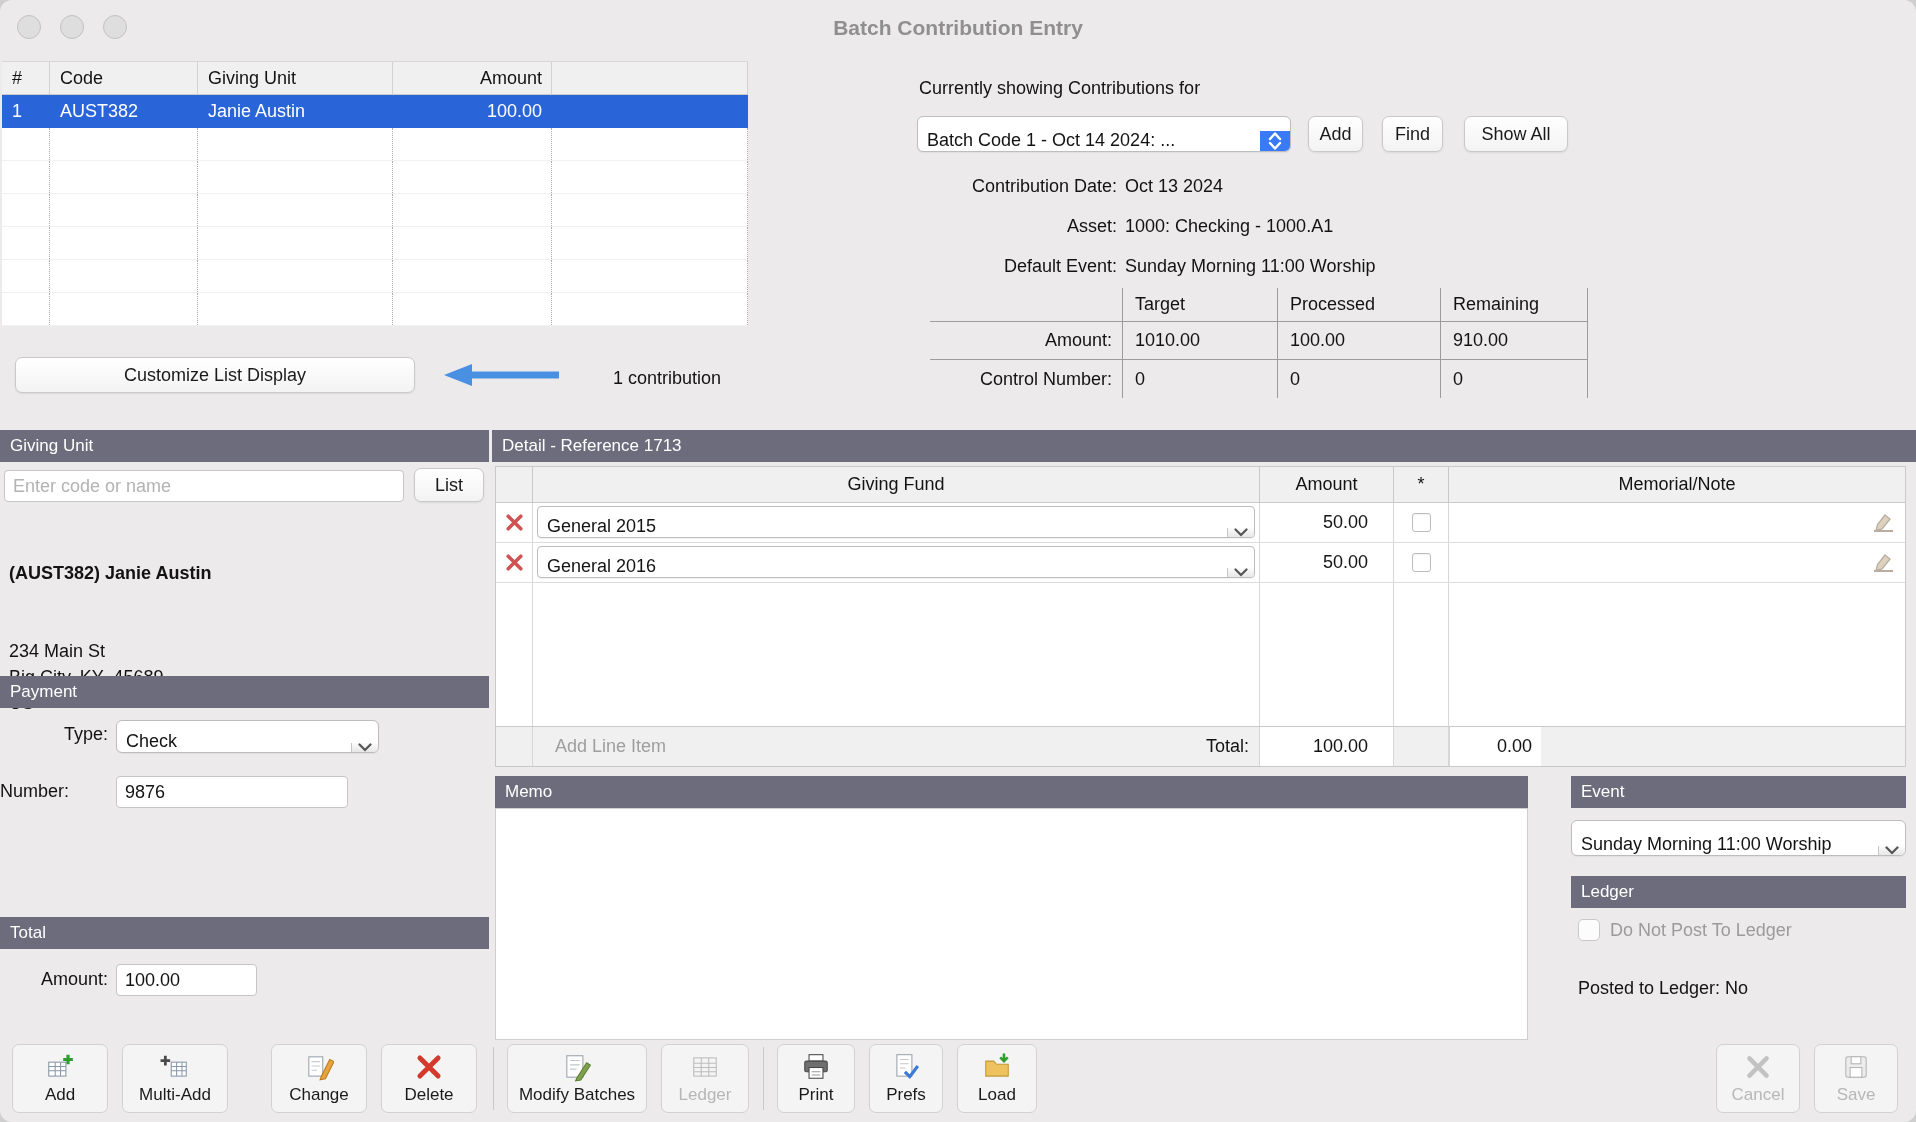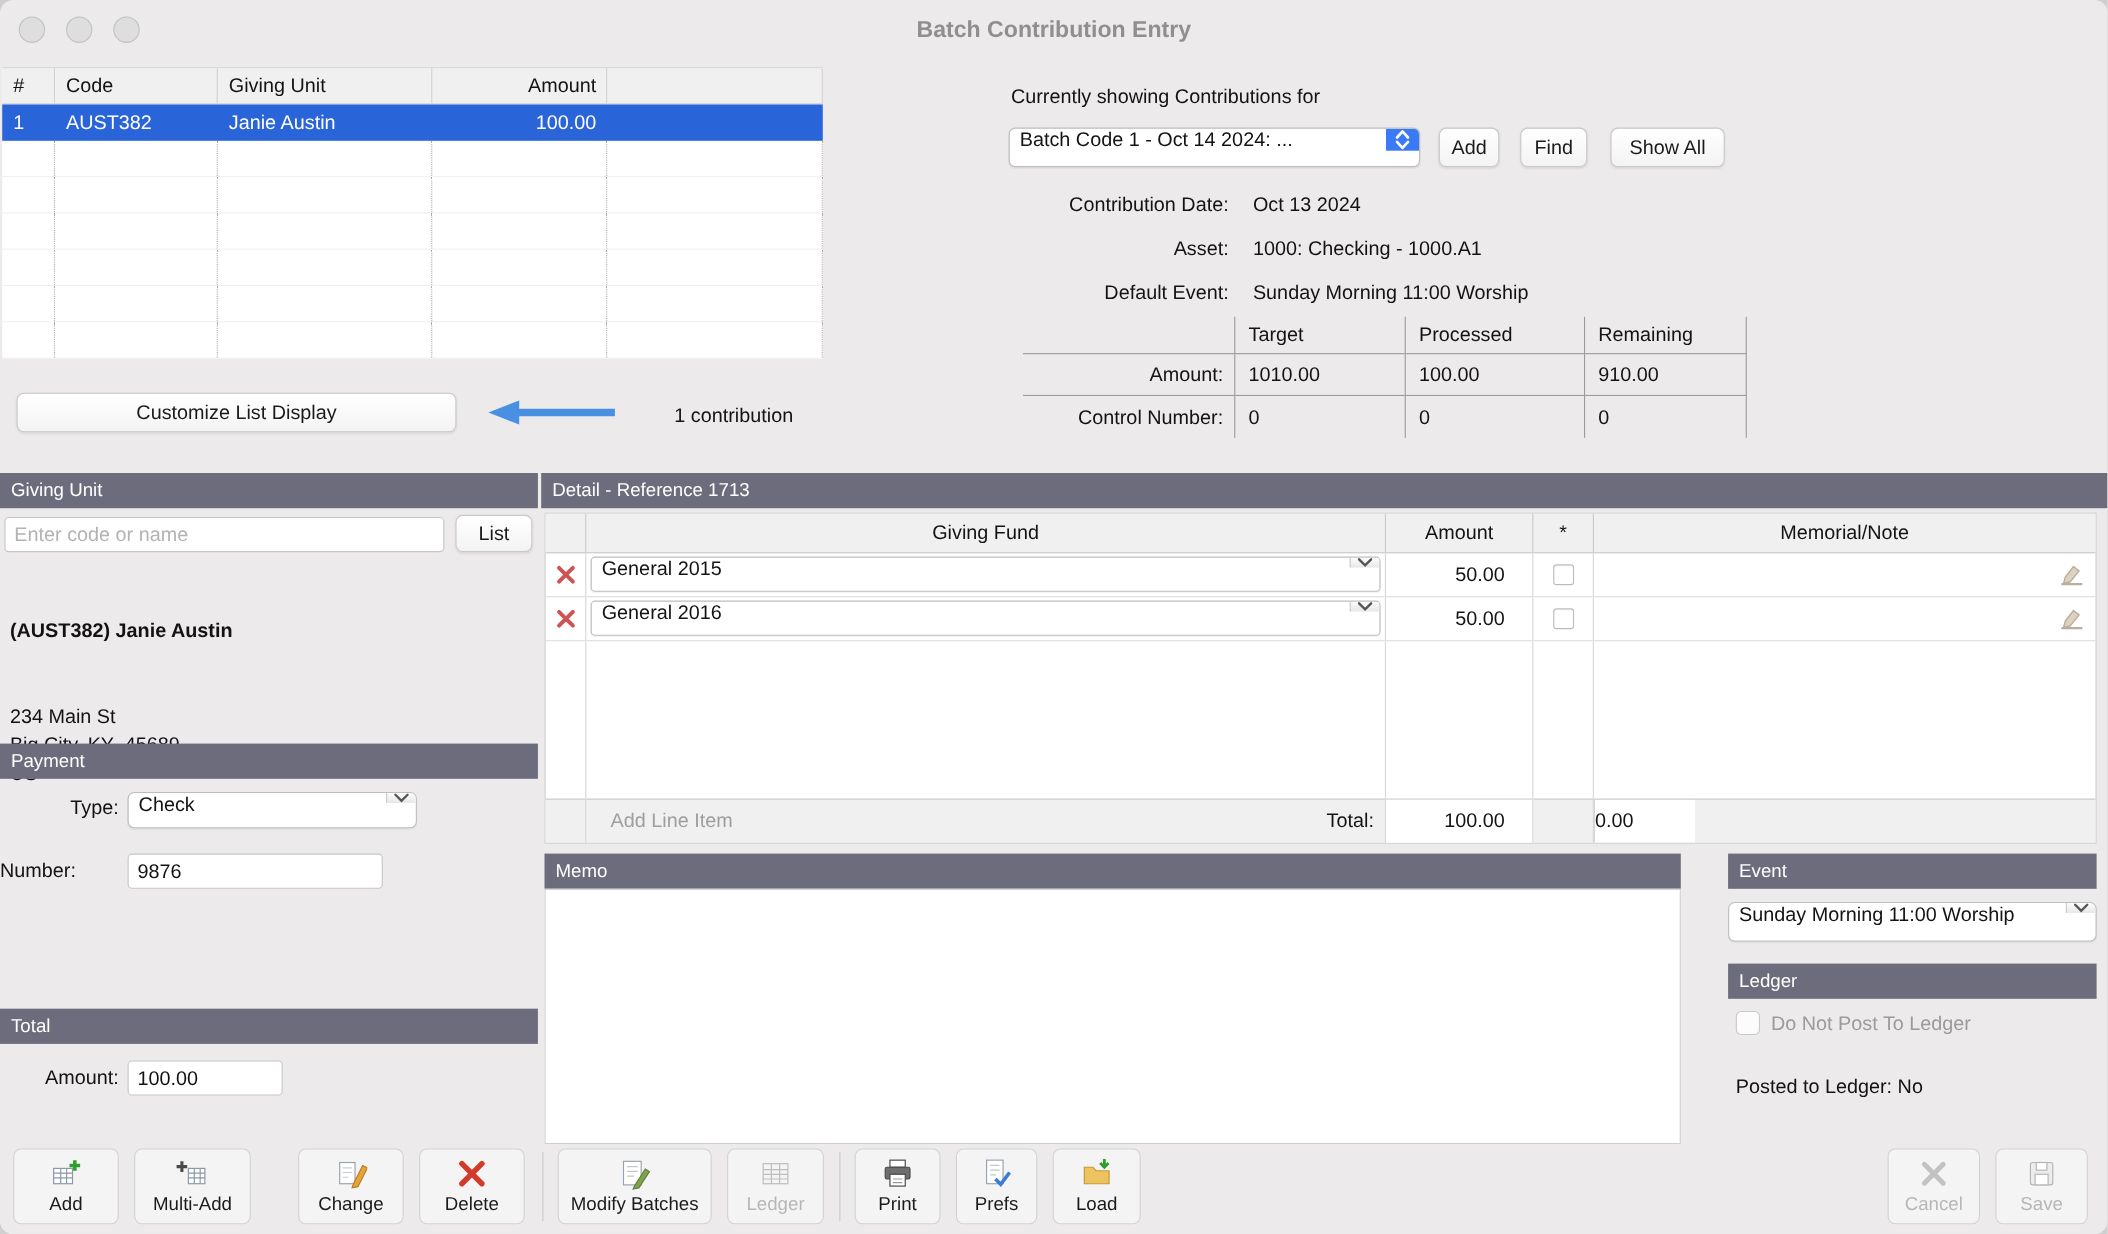--- a/index.html
+++ b/index.html
@@ -19,28 +19,28 @@
 .lhead .lc{border-right:1px solid #d2d2d2}
 .lrow.empty{border-bottom:1px solid #f1f1f1}
 .c1{width:48px}.c2{width:148px}.c3{width:195px}.c4{width:159px}.c5{width:196px;flex:1}
 .ralign{text-align:right;padding-right:9px}
 .lrow.sel{background:#2a64d9;color:#fff}
 .lrow.sel .lc{border-right-color:transparent}
 
 .macbtn{position:absolute;background:linear-gradient(#ffffff,#f4f3f3);border:1px solid #c9c9c9;border-radius:7px;box-shadow:0 1px 2px rgba(0,0,0,.08);font-family:inherit;font-size:18px;color:#1a1a1a;text-align:center;cursor:default;display:flex;align-items:center;justify-content:center}
 .tinput{position:absolute;background:#fff;border:1px solid #c6c6c6;border-radius:4px;padding:12px 8px;font-family:inherit;font-size:18px;color:#111}
 .tinput::placeholder{color:#b3b3b3}
-.combo{position:absolute;display:flex;align-items:flex-start;background:#fff;border:1px solid #bdbdbd;border-radius:6px;overflow:hidden;box-shadow:0 1px 1px rgba(0,0,0,.05)}
+.combo{position:absolute;display:flex;align-items:flex-end;background:#fff;border:1px solid #bdbdbd;border-radius:6px;overflow:hidden;box-shadow:0 1px 1px rgba(0,0,0,.05)}
 .combo .txt{flex:1;padding:0 9px;white-space:nowrap;overflow:hidden;display:flex;align-items:center}
 .combo .cap{width:27px;border-left:1px solid #c6c6c6;background:linear-gradient(#fcfcfc,#e7e7e7);display:flex;align-items:center;justify-content:center}
 .combo.blue .cap{width:30px;background:#3b7af7;border-left:none}
 .bar{position:absolute;height:32px;background:#6c6c7d;color:#fff;font-size:17px;line-height:32px;padding-left:10px}
 
 .brow{position:absolute;left:917px;display:flex;align-items:center;height:28px}
-.blabel{display:inline-block;width:200px;text-align:right;margin-right:22px}
+.blabel{display:inline-block;width:200px;text-align:right;margin-right:8px}
 .sumtable{position:absolute;left:930px;top:288px;display:grid;grid-template-columns:192px 155px 163px 148px}
 .sumtable>div{display:flex;align-items:center;padding-left:12px}
 .s-head{height:34px;border-bottom:1px solid #9c9c9c}
 .s-cell{height:38px}
 .s-label{justify-content:flex-end;padding-right:10px;padding-left:0}
 .s-v{border-left:1px solid #9c9c9c}
 .s-b{border-bottom:1px solid #9c9c9c}
 .s-r{border-right:1px solid #9c9c9c}
 
 .addr{position:absolute;left:9px;top:508px;line-height:26px;white-space:pre-wrap}
@@ -60,21 +60,21 @@
 .d5{flex:1}
 .cell-combo{left:4px;right:4px;top:3px;bottom:4px;border-radius:4px}
 .amtcell{text-align:right;padding-right:25px;line-height:39px}
 .cb{width:19px;height:19px;background:#fff;border:1px solid #bcbcbc;border-radius:3px;display:inline-block;box-shadow:inset 0 1px 1px rgba(0,0,0,.05)}
 .memoicon{position:absolute;right:10px;top:10px}
 .totline{display:flex;justify-content:space-between;padding:0 10px 0 22px}
 .addline{color:#9e9e9e}
 .whitecell{background:#fff}
 .ntdwrap{display:flex}
 .ntdlabel{flex:1;text-align:right;padding-right:10px}
-.ntdval{width:92px;background:#fff;border-left:1px solid #d6d6d6;padding-right:9px}
+.ntdval{width:92px;background:#fff;border-left:1px solid #d6d6d6;text-align:right;padding-right:9px}
 .memoarea{position:absolute;left:495px;top:808px;width:1033px;height:232px;background:#fff;border:1px solid #cfcfcf;resize:none;font-family:inherit;font-size:18px;padding:6px}
 
 .lcheck{position:absolute;left:1578px;top:919px;width:22px;height:22px;border:1px solid #c9c9c9;border-radius:5px;background:#fcfcfc}
 .lchecklabel{position:absolute;left:1610px;top:919px;line-height:22px;color:#9b9b9b}
 .posted{position:absolute;left:1578px;top:976px;line-height:24px}
 
 .tbtn{position:absolute;top:1044px;height:69px;background:#f5f4f4;border:1px solid #d2d2d2;border-radius:7px;display:flex;flex-direction:column;align-items:center;justify-content:center;gap:3px;font-size:17px;color:#1a1a1a}
 .tbtn.disabled{color:#b7b7b7}
 .tdiv{position:absolute;top:1047px;height:63px;width:1px;background:#c9c9c9}
 .count{position:absolute;left:613px;top:365px;line-height:26px}

